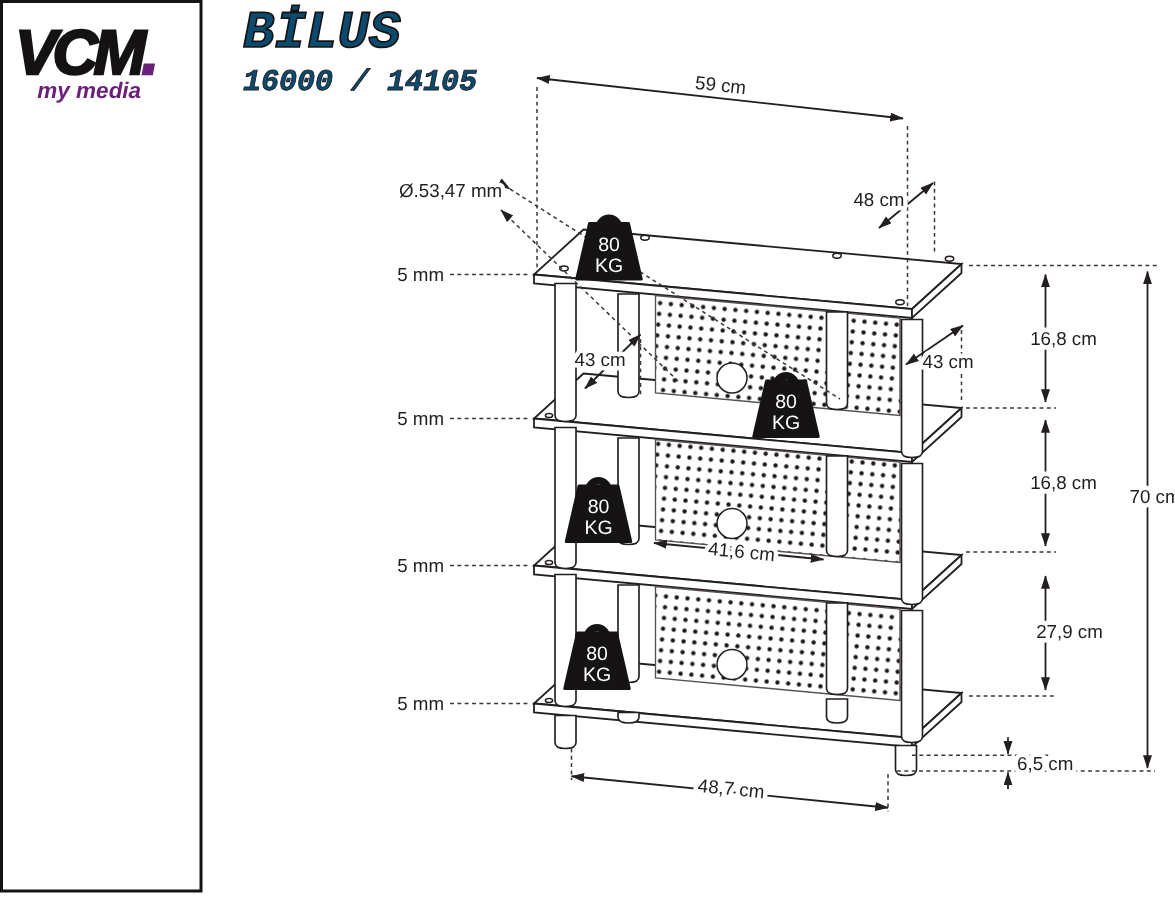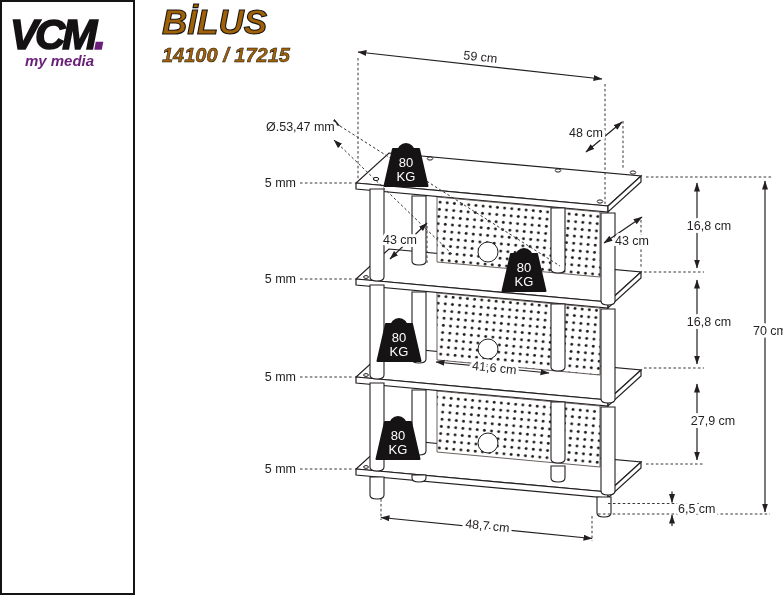--- a/index.html
+++ b/index.html
@@ -6,21 +6,21 @@
   html,body{margin:0;padding:0;background:#fff;width:783px;height:600px;overflow:hidden;
     font-family:"Liberation Sans", sans-serif;}
   .stage{position:relative;width:783px;height:600px;background:#fff;}
   .sidebar{position:absolute;left:0;top:0;width:135px;height:595px;
     border:2px solid #161412;box-sizing:border-box;background:#fff;}
   .logo{margin:12px 0 0 8px;font-style:italic;font-weight:bold;font-size:42px;
     letter-spacing:-3px;color:#151213;-webkit-text-stroke:1.6px #151213;line-height:1;}
   .logo .dot{color:var(--accent);-webkit-text-stroke:1.6px var(--accent);}
   .tagline{margin-top:-4px;padding-right:16px;text-align:center;font-style:italic;
     font-weight:bold;font-size:15px;color:var(--accent);letter-spacing:0;}
-  .titleblock{position:absolute;left:162px;top:4px;color:#a16207;}
+  .titleblock{position:absolute;left:162px;top:4px;color:#0c4a6e;font-family:Liberation Mono, monospace;}
   .title{font-style:italic;font-weight:bold;font-size:35px;line-height:1.05;
     -webkit-text-stroke:1.1px #151213;letter-spacing:0;}
   .model{font-style:italic;font-weight:bold;font-size:20px;margin-top:3px;
     -webkit-text-stroke:0.5px #151213;}
   svg{position:absolute;left:0;top:0;}
   svg text{font-family:"Liberation Sans", sans-serif;font-size:12.5px;fill:var(--line);
     paint-order:stroke;stroke:#ffffff;stroke-width:6px;stroke-linejoin:round;}
   svg text.wt{fill:#fff;stroke:none;paint-order:normal;font-size:13px;}
   .face{stroke:var(--line);stroke-width:1.2;fill:#fff;}
   .tube{stroke:var(--line);stroke-width:1.1;fill:#fff;}
@@ -33,21 +33,21 @@
 
 <div class="stage">
 
   <div class="sidebar">
     <div class="logo"><span>VCM</span><span class="dot">.</span></div>
     <div class="tagline">my media</div>
   </div>
 
   <div class="titleblock">
     <div class="title">BİLUS</div>
-    <div class="model">14100 / 17215</div>
+    <div class="model">16000 / 14105</div>
   </div>
 
   <svg width="783" height="600" viewBox="0 0 783 600">
     <defs>
       <marker id="ah" markerWidth="10" markerHeight="8" refX="8.5" refY="3" orient="auto" markerUnits="userSpaceOnUse">
         <path d="M0,0 L9,3 L0,6 Z" fill="#231f20"></path>
       </marker>
       <marker id="ahs" markerWidth="10" markerHeight="8" refX="8.5" refY="3" orient="auto-start-reverse" markerUnits="userSpaceOnUse">
         <path d="M0,0 L9,3 L0,6 Z" fill="#231f20"></path>
       </marker>

